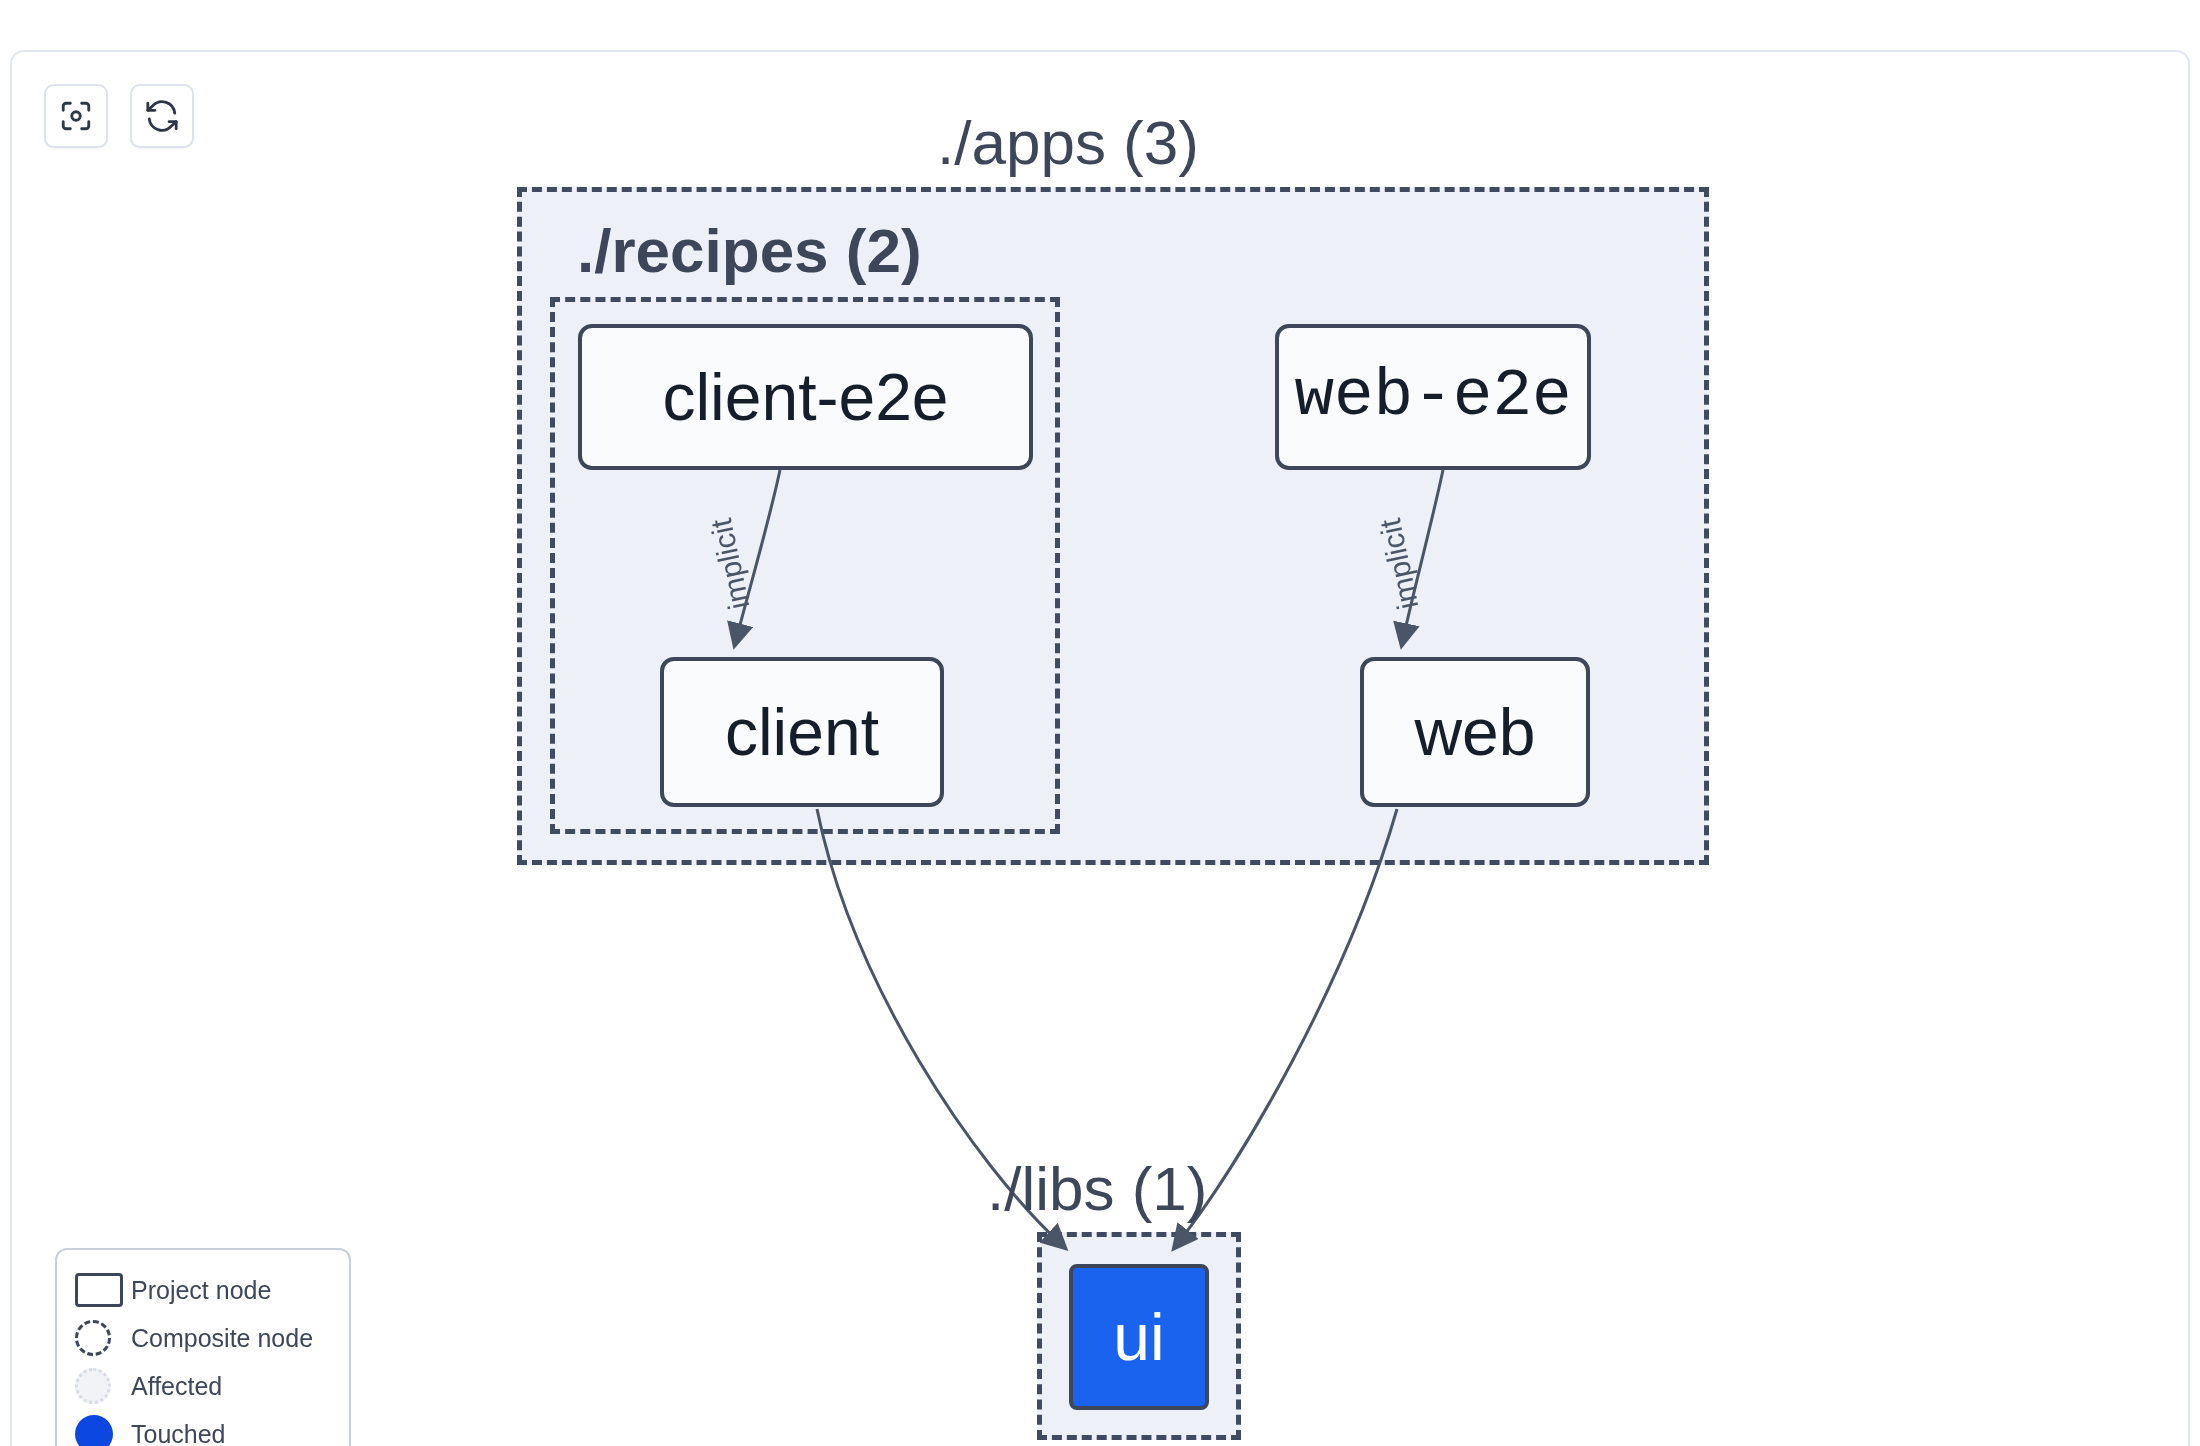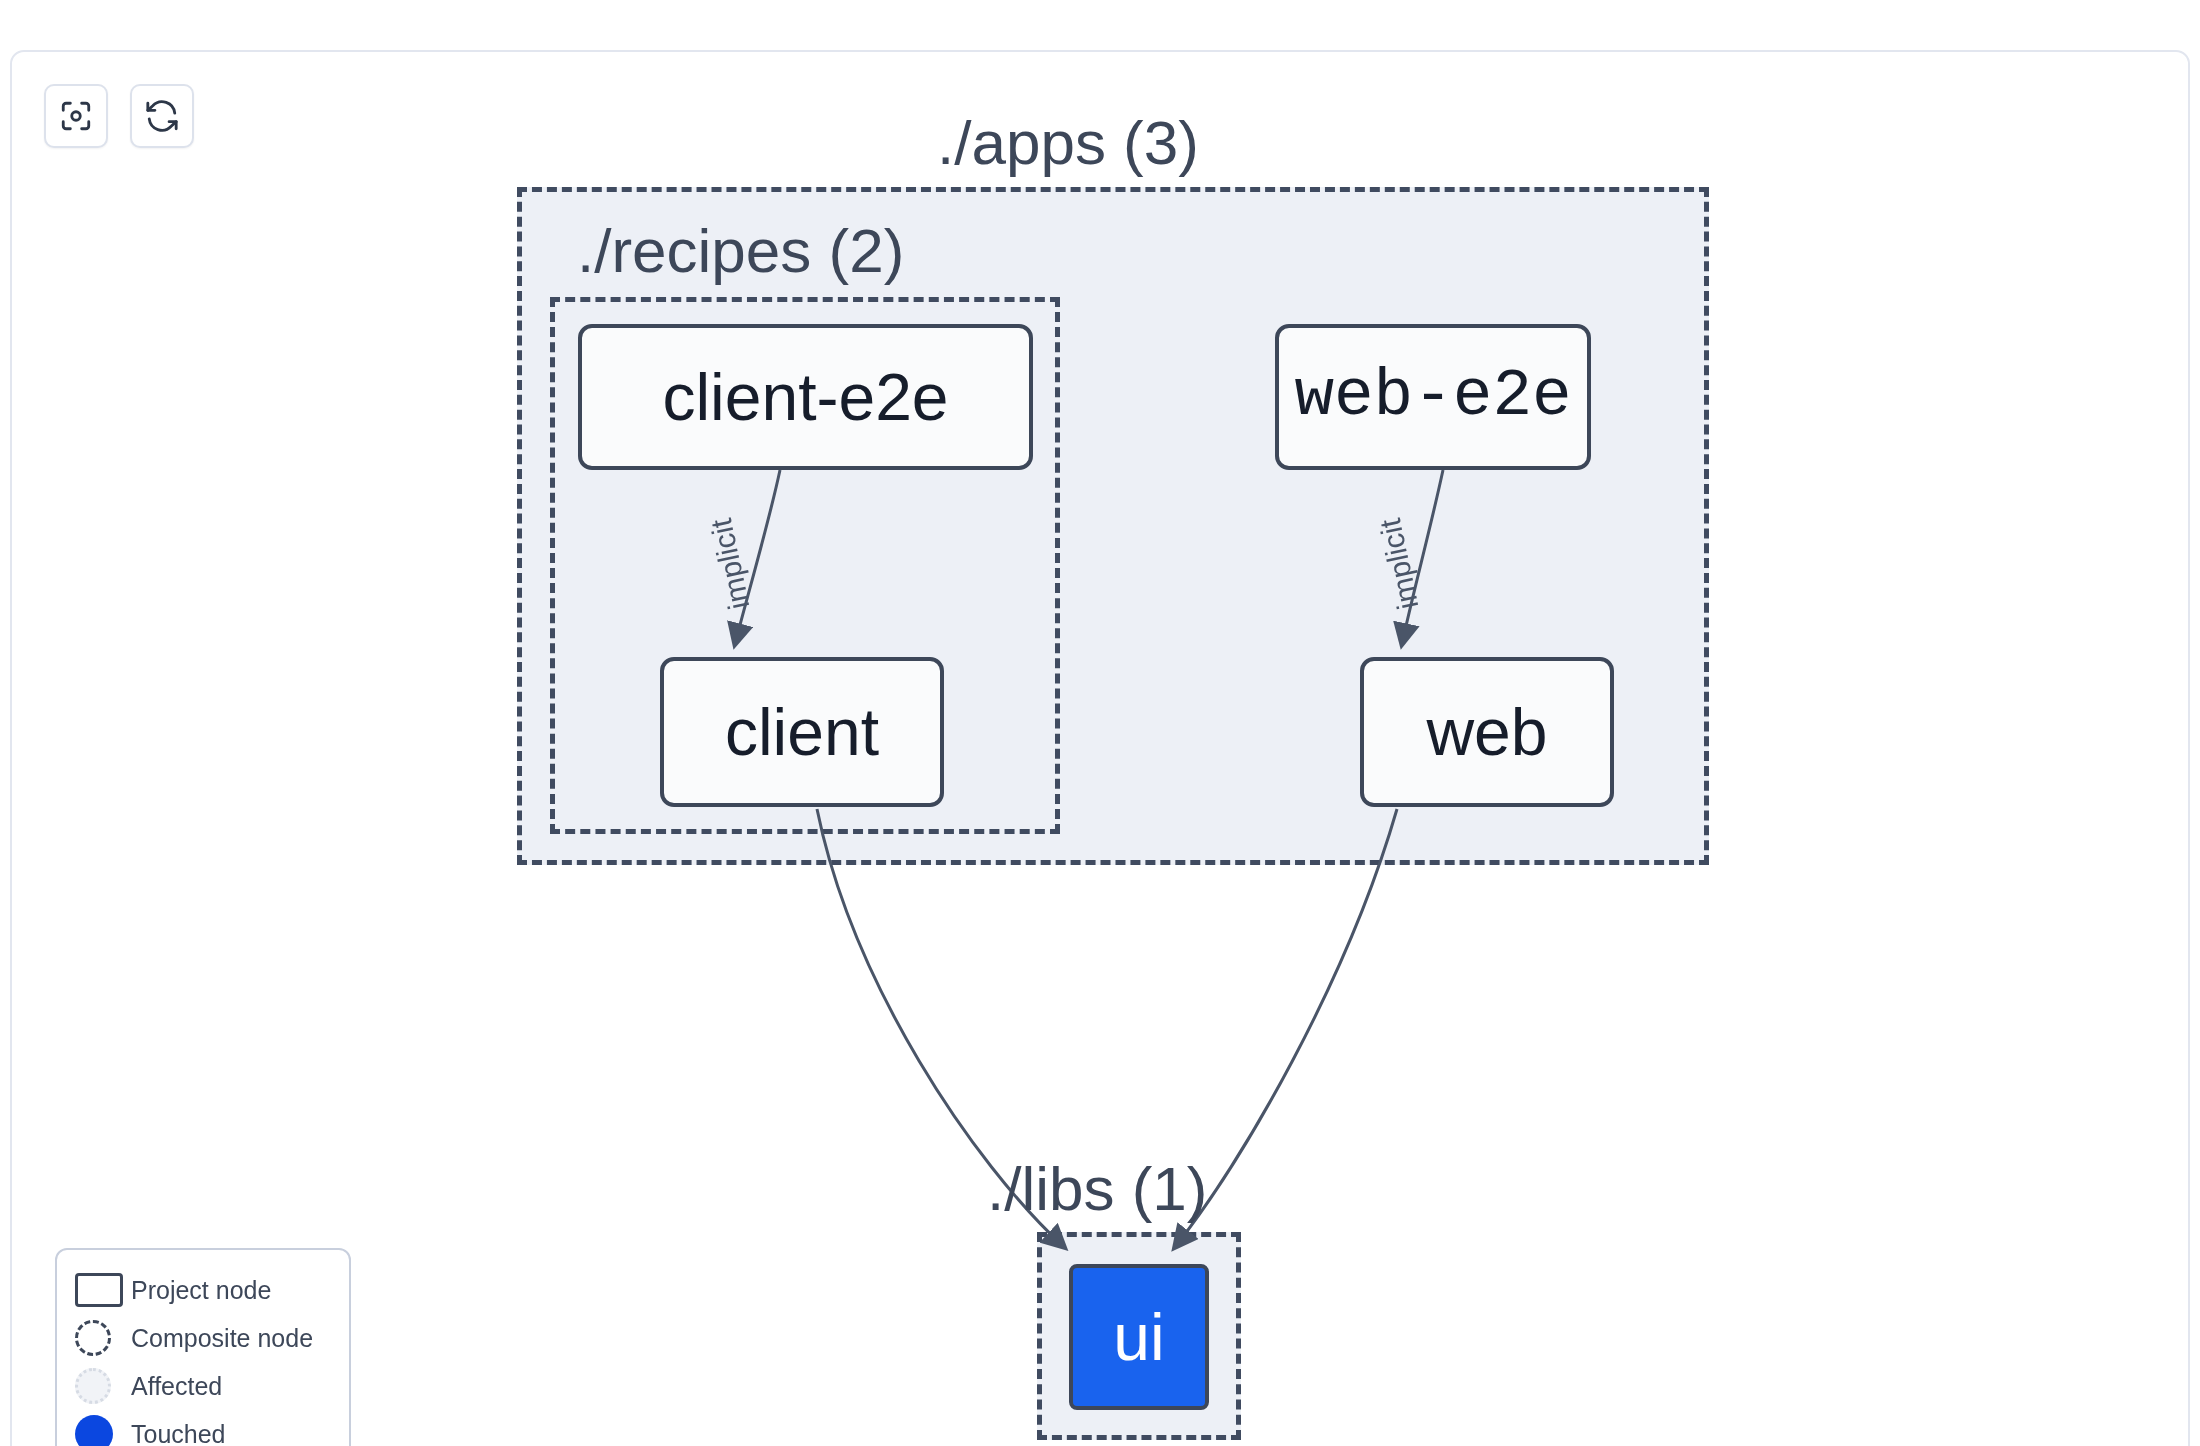--- a/index.html
+++ b/index.html
@@ -54,21 +54,21 @@
     white-space: nowrap;
     z-index: 25;
     line-height: 1;
   }
 
   #group-apps    { left: 505px;  top: 135px;  width: 1192px; height: 678px; }
   #group-recipes { left: 538px;  top: 245px;  width: 510px;  height: 537px; }
   #group-libs    { left: 1025px; top: 1180px; width: 204px;  height: 208px; z-index: 8; }
 
   #label-apps    { left: 925px;  top: 60px;   font-size: 62px; }
-  #label-recipes { left: 565px;  top: 168px;  font-size: 62px; }
+  #label-recipes { left: 565px;  top: 168px;  font-size: 62px; font-weight: bold; }
   #label-libs    { left: 975px;  top: 1106px; font-size: 62px; }
 
   
   .project-node {
     position: absolute;
     background: #fafbfc;
     border: 4px solid #3d4759;
     border-radius: 14px;
     display: flex; align-items: center; justify-content: center;
     color: #161d2b;
@@ -79,21 +79,21 @@
   .project-node.touched {
     background: #1963ee;
     color: #ffffff;
     border-color: #3d4759;
     border-width: 4px;
     border-radius: 8px;
   }
   #node-client-e2e { left: 566px;  top: 272px;  width: 455px; height: 146px; font-size: 66px; }
   #node-web-e2e    { left: 1263px; top: 272px;  width: 316px; height: 146px; font-size: 66px; font-family: Liberation Mono, monospace; }
   #node-client     { left: 648px;  top: 605px;  width: 284px; height: 150px; font-size: 66px; }
-  #node-web        { left: 1348px; top: 605px;  width: 254px; height: 150px; font-size: 66px; }
+  #node-web        { left: 1348px; top: 605px;  width: 230px; height: 150px; font-size: 66px; }
   #node-ui         { left: 1057px; top: 1212px; width: 140px; height: 146px; font-size: 66px; }
 
   
   #edges-layer {
     position: absolute;
     left: 0; top: 0;
     width: 2180px; height: 1426px;
     z-index: 15;
     pointer-events: none;
     overflow: visible;

